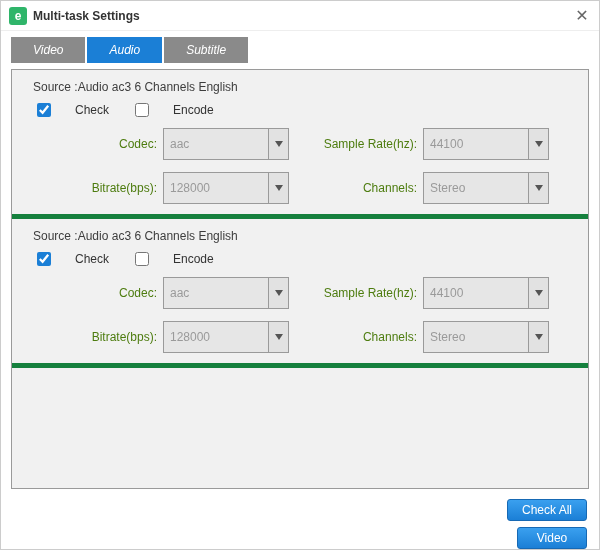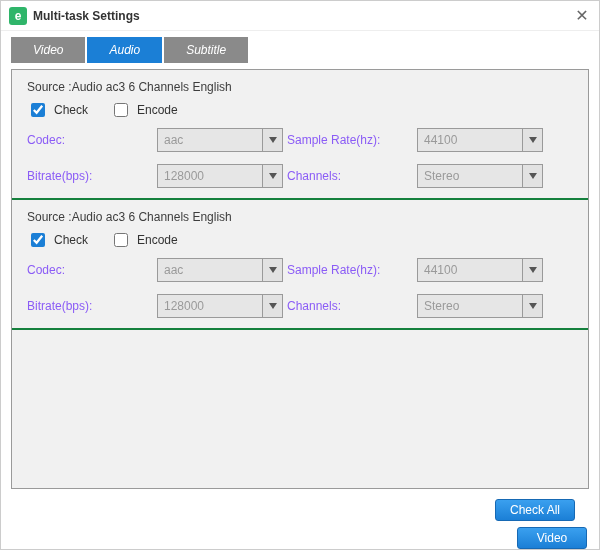--- a/index.html
+++ b/index.html
@@ -56,73 +56,74 @@
     background: #1b7fd6;
   }
   .panel-outer {
     margin: 6px 10px;
     border: 1px solid #9a9a9a;
     background: #f1f1f1;
     height: 420px;
     overflow: auto;
   }
   .track {
-    border-bottom: 2px solid #15803d;
-    padding: 6px 8px 10px 15px;
+    border-bottom: 5px solid #15803d;
+    padding: 6px 8px 10px 21px;
   }
   .source-line {
     color: #3d3d3d;
     margin: 4px 0 6px 0;
   }
   .checkrow {
     display: flex;
     gap: 22px;
     margin-bottom: 8px;
     align-items: center;
   }
   .chk {
-    display: flex; align-items: center; gap: 6px;
+    display: flex; align-items: center; gap: 21px;
   }
   .chk input { width: 14px; height: 14px; accent-color: #1b7fd6; }
   .fields {
     display: grid;
     grid-template-columns: 130px 130px 130px 130px;
     row-gap: 12px;
     align-items: center;
   }
   .lbl {
+    text-align: right;
     padding-right: 6px;
-    color: #8b5cf6;
+    color: #4d7c0f;
   }
   .combo {
     display: flex;
     align-items: center;
     border: 1px solid #9a9a9a;
     background: #e6e6e6;
-    height: 24px;
+    height: 32px;
     width: 126px;
   }
   .combo .val {
     flex: 1;
     padding: 0 6px;
     color: #9a9a9a;
     font-size: 12px;
   }
   .combo .drop {
     width: 20px; height: 100%;
     border-left: 1px solid #9a9a9a;
     display: flex; align-items: center; justify-content: center;
     background: #e2e2e2;
   }
   .drop svg { display: block; }
   .footer {
     display: flex;
     justify-content: flex-end;
     gap: 8px;
-    padding: 4px 24px;
+    padding: 4px 12px;
   }
   .footer2 {
     display: flex;
     justify-content: flex-end;
     gap: 8px;
     padding: 2px 12px 8px 12px;
   }
   .btn {
     background: linear-gradient(#3aa0ef, #1b7fd6);
     color: #fff;

